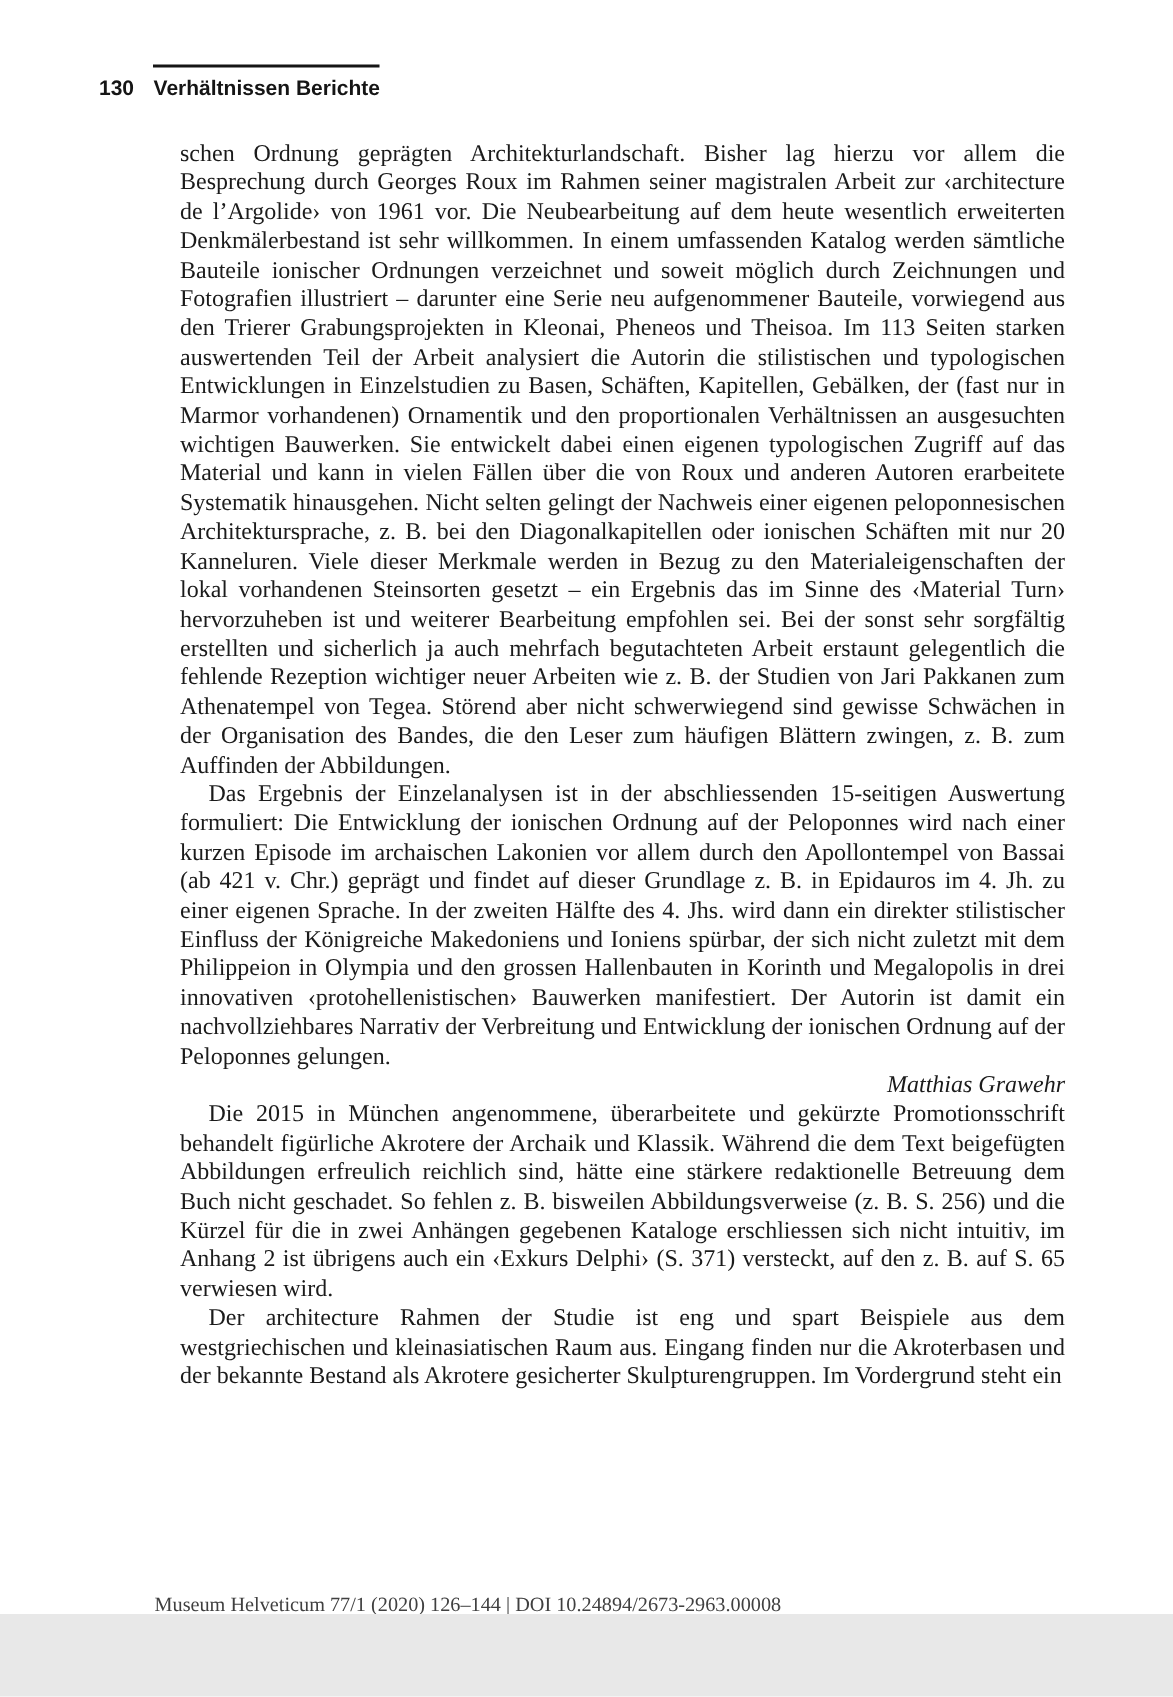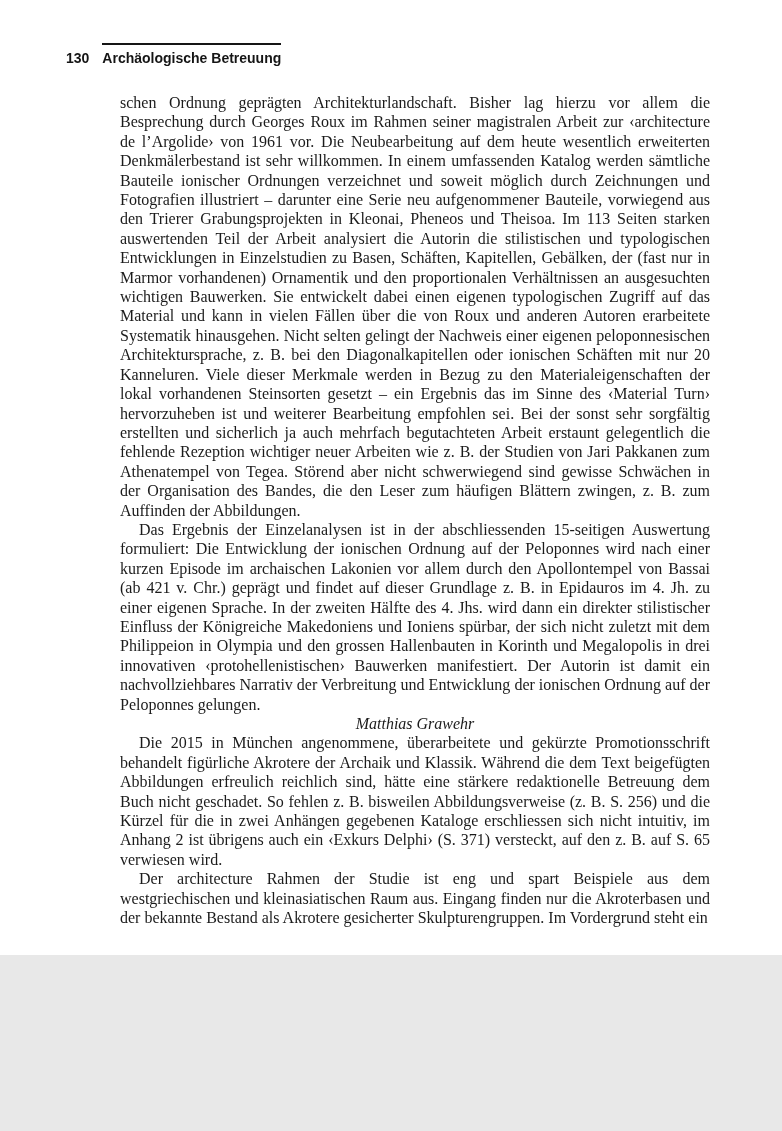--- a/index.html
+++ b/index.html
@@ -3,21 +3,21 @@
 <meta charset="utf-8">
 <style>
   html, body {
     margin: 0;
     padding: 0;
     background: #e8e8e8;
   }
   .page {
     position: relative;
     width: 782px;
-    height: 955px;
+    height: 1076px;
     margin: 0 auto;
     background: #ffffff;
     color: #1b1b1b;
     font-family: "Liberation Serif", "DejaVu Serif", serif;
     overflow: hidden;
   }
   .header {
     position: absolute;
     top: 43px;
     left: 66px;
@@ -45,21 +45,21 @@
     -webkit-hyphens: auto;
   }
   .content p {
     margin: 0;
     padding: 0;
   }
   p.indent {
     text-indent: 19px;
   }
   p.author-sig {
-    text-align: center;
+    text-align: right;
     font-style: italic;
   }
   p.review-heading {
     margin-top: 24px;
   }
   .review-heading .auth {
     font-style: italic;
   }
   .review-heading .title {
     font-weight: bold;
@@ -72,21 +72,21 @@
     color: #404040;
   }
 </style>
 </head>
 <body>
 
 <div class="page">
 
   <div class="header">
     <span class="page-num">130</span>
-    <span class="running-head">Archäologische Betreuung</span>
+    <span class="running-head">Verhältnissen Berichte</span>
   </div>
 
   <div class="content">
 
     <p class="cont">schen Ordnung geprägten Architekturlandschaft. Bisher lag hierzu vor allem die Besprechung durch Georges Roux im Rahmen seiner magistralen Arbeit zur ‹architecture de l’Argolide› von 1961 vor. Die Neubearbeitung auf dem heute wesentlich erweiterten Denkmälerbestand ist sehr willkommen. In einem umfassenden Katalog werden sämtliche Bauteile ionischer Ordnungen verzeichnet und soweit möglich durch Zeichnungen und Fotografien illustriert – darunter eine Serie neu aufgenommener Bauteile, vorwiegend aus den Trierer Grabungsprojekten in Kleonai, Pheneos und Theisoa. Im 113 Seiten starken auswertenden Teil der Arbeit analysiert die Autorin die stilistischen und typologischen Entwicklungen in Einzelstudien zu Basen, Schäften, Kapitellen, Gebälken, der (fast nur in Marmor vorhandenen) Ornamentik und den proportionalen Verhältnissen an ausgesuchten wichtigen Bauwerken. Sie entwickelt dabei einen eigenen typologischen Zugriff auf das Material und kann in vielen Fällen über die von Roux und anderen Autoren erarbeitete Systematik hinausgehen. Nicht selten gelingt der Nachweis einer eigenen peloponnesischen Architektursprache, z. B. bei den Diagonalkapitellen oder ionischen Schäften mit nur 20 Kanneluren. Viele dieser Merkmale werden in Bezug zu den Materialeigenschaften der lokal vorhandenen Steinsorten gesetzt – ein Ergebnis das im Sinne des ‹Material Turn› hervorzuheben ist und weiterer Bearbeitung empfohlen sei. Bei der sonst sehr sorgfältig erstellten und sicherlich ja auch mehrfach begutachteten Arbeit erstaunt gelegentlich die fehlende Rezeption wichtiger neuer Arbeiten wie z. B. der Studien von Jari Pakkanen zum Athenatempel von Tegea. Störend aber nicht schwerwiegend sind gewisse Schwächen in der Organisation des Bandes, die den Leser zum häufigen Blättern zwingen, z. B. zum Auffinden der Abbildungen.</p>
 
     <p class="indent">Das Ergebnis der Einzelanalysen ist in der abschliessenden 15-seitigen Auswertung formuliert: Die Entwicklung der ionischen Ordnung auf der Peloponnes wird nach einer kurzen Episode im archaischen Lakonien vor allem durch den Apollontempel von Bassai (ab 421 v. Chr.) geprägt und findet auf dieser Grundlage z. B. in Epidauros im 4. Jh. zu einer eigenen Sprache. In der zweiten Hälfte des 4. Jhs. wird dann ein direkter stilistischer Einfluss der Königreiche Makedoniens und Ioniens spürbar, der sich nicht zuletzt mit dem Philippeion in Olympia und den grossen Hallenbauten in Korinth und Megalopolis in drei innovativen ‹protohellenistischen› Bauwerken manifestiert. Der Autorin ist damit ein nachvollziehbares Narrativ der Verbreitung und Entwicklung der ionischen Ordnung auf der Peloponnes gelungen.</p>
 
     <p class="author-sig">Matthias Grawehr</p>
 

